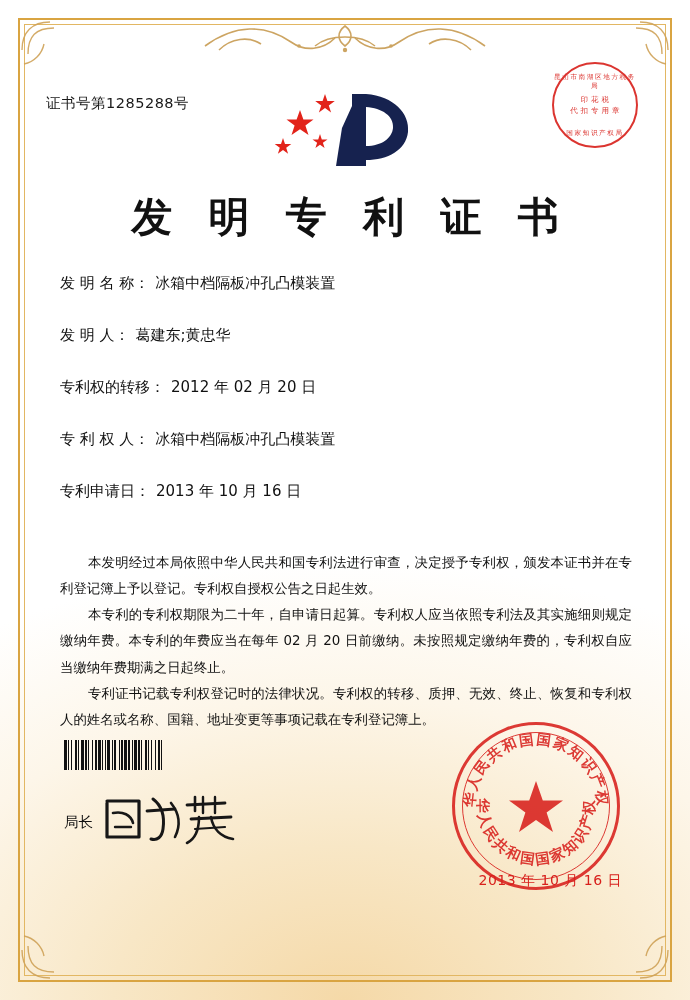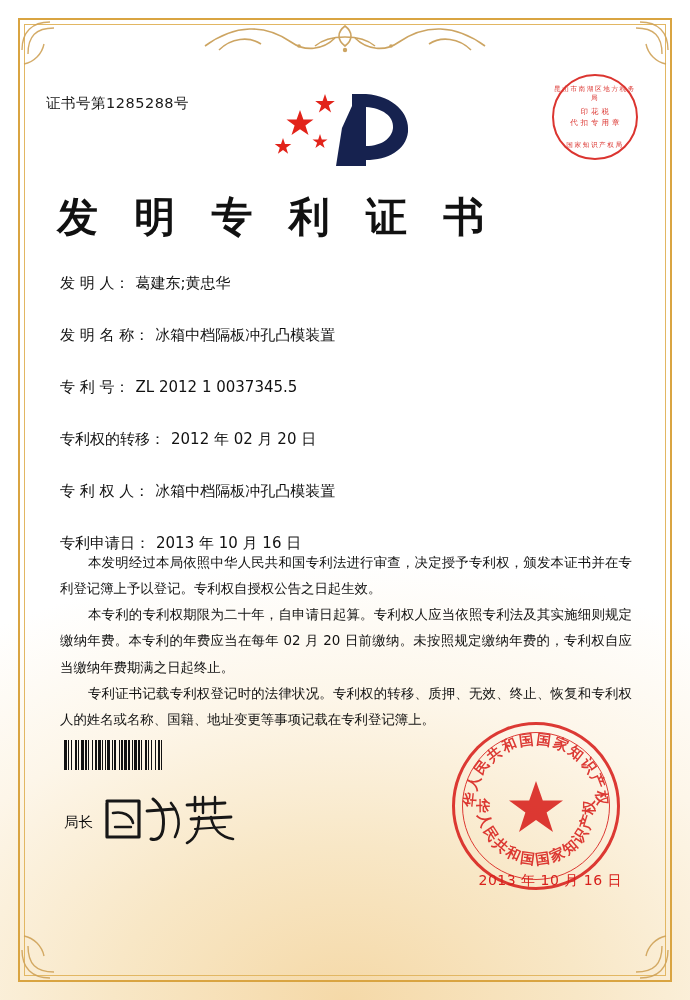--- a/index.html
+++ b/index.html
@@ -63,21 +63,21 @@
     left: 0; top: 44px;
     font-size: 14.5px;
     letter-spacing: .5px;
     color: #1a1a1a;
     font-family: "DejaVu Sans", "Liberation Sans", sans-serif;
   }
 
   
   .top-seal {
     position: absolute;
-    right: 6px; top: 24px;
+    right: 6px; top: 12px;
     width: 86px; height: 86px;
     border: 2px solid #d9241f;
     border-radius: 50%;
     color: #d9241f;
     opacity: .92;
   }
   .top-seal .tstext {
     position: absolute;
     inset: 0;
     display: flex;
@@ -107,21 +107,21 @@
     position: absolute;
     left: 50%; transform: translateX(-50%);
     top: 38px;
     width: 150px; height: 84px;
   }
 
   .title {
     position: absolute;
     left: 0; right: 0;
     top: 140px;
-    text-align: left;
+    text-align: center;
     font-size: 41px;
     letter-spacing: 11px;
     font-weight: 700;
     color: #111;
     font-family: "DejaVu Sans", "Liberation Sans", sans-serif;
     text-indent: 11px;
   }
 
   .fields {
     position: absolute;
@@ -325,27 +325,24 @@
         <path d="M82 6 L96 6 L96 78 L82 78 Z"></path>
         <path d="M96 6 C 124 8, 140 26, 138 44 C 136 62, 118 72, 96 72 L96 58 C 112 58, 122 50, 123 40 C 124 28, 112 20, 96 19 Z"></path>
         <path d="M72 40 L82 18 L82 78 L66 78 Z"></path>
       </g>
     </svg>
 
     <div class="title">发 明 专 利 证 书</div>
 
     <div class="fields">
       <div class="field">
+        <span class="lbl">发 明 名 称：</span><span class="val">冰箱中档隔板冲孔凸模装置</span>
+      </div>
+      <div class="field">
         <span class="lbl">发 明 人：</span><span class="val">葛建东;黄忠华</span>
-      </div>
-      <div class="field">
-        <span class="lbl">发 明 名 称：</span><span class="val">冰箱中档隔板冲孔凸模装置</span>
-      </div>
-      <div class="field">
-        <span class="lbl">专 利 号：</span><span class="val">ZL 2012 1 0037345.5</span>
       </div>
       <div class="field">
         <span class="lbl">专利权的转移：</span><span class="val">2012 年 02 月 20 日</span>
       </div>
       <div class="field">
         <span class="lbl">专 利 权 人：</span><span class="val">冰箱中档隔板冲孔凸模装置</span>
       </div>
       <div class="field">
         <span class="lbl">专利申请日：</span><span class="val">2013 年 10 月 16 日</span>
       </div>

